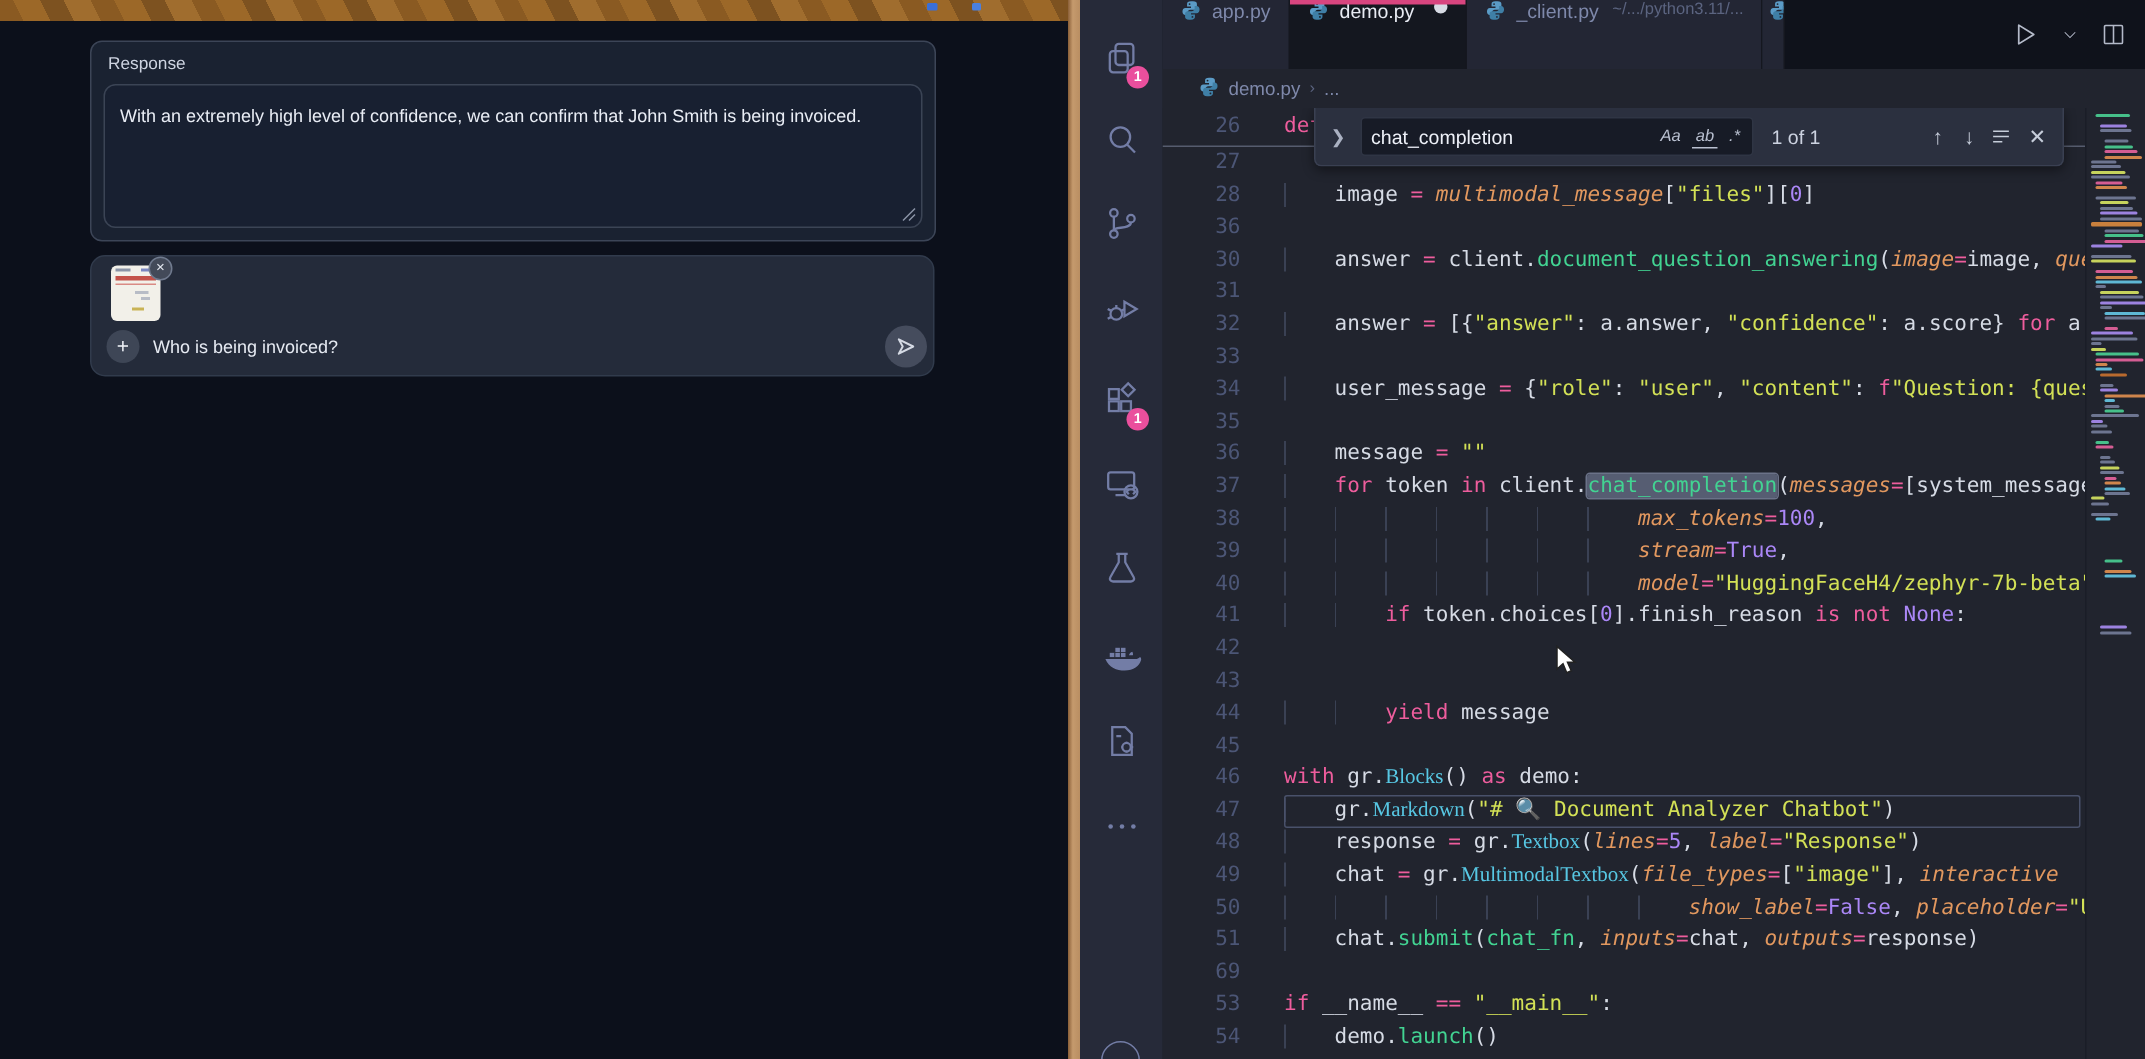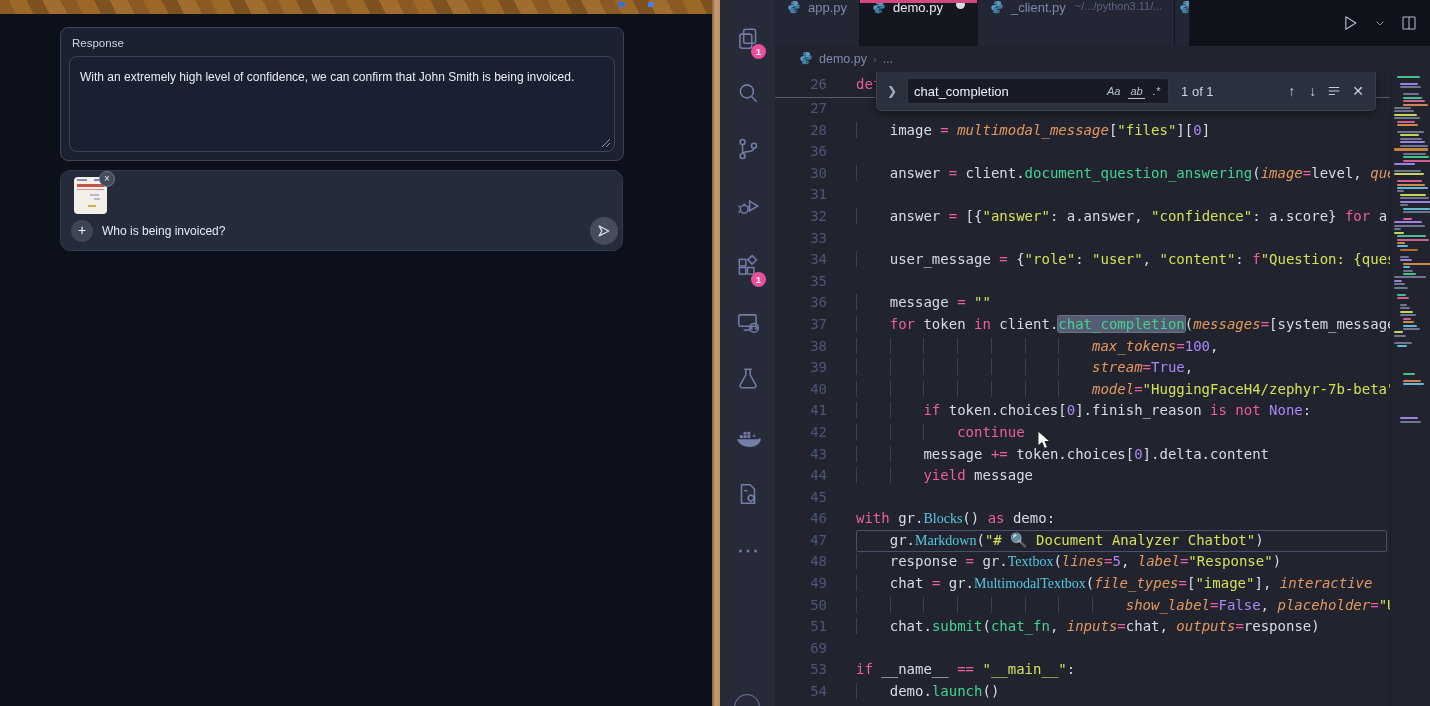--- a/index.html
+++ b/index.html
@@ -287,34 +287,34 @@
     <span class="crumb-sep">›</span>
     <span>...</span>
   </div>
 
   <div id="editor">
     <div id="cur-line"></div>
     <div id="code-scroll">
         <div class="crow"><span class="ln">27</span><span class="lc"></span></div>
         <div class="crow"><span class="ln">28</span><span class="lc"><span class="sw">    </span><span class="sp">image </span><span class="sk">=</span><span class="sp"> </span><span class="sa">multimodal_message</span><span class="sp">[</span><span class="ss">"files"</span><span class="sp">][</span><span class="sn">0</span><span class="sp">]</span></span></div>
         <div class="crow"><span class="ln">36</span><span class="lc"></span></div>
-        <div class="crow"><span class="ln">30</span><span class="lc"><span class="sw">    </span><span class="sp">answer </span><span class="sk">=</span><span class="sp"> client.</span><span class="sf">document_question_answering</span><span class="sp">(</span><span class="sa">image</span><span class="sk">=</span><span class="sp">level, </span><span class="sa">question</span></span></div>
+        <div class="crow"><span class="ln">30</span><span class="lc"><span class="sw">    </span><span class="sp">answer </span><span class="sk">=</span><span class="sp"> client.</span><span class="sf">document_question_answering</span><span class="sp">(</span><span class="sa">image</span><span class="sk">=</span><span class="sp">image, </span><span class="sa">question</span></span></div>
         <div class="crow"><span class="ln">31</span><span class="lc"></span></div>
         <div class="crow"><span class="ln">32</span><span class="lc"><span class="sw">    </span><span class="sp">answer </span><span class="sk">=</span><span class="sp"> [{</span><span class="ss">"answer"</span><span class="sp">: a.answer, </span><span class="ss">"confidence"</span><span class="sp">: a.score} </span><span class="sk">for</span><span class="sp"> a </span></span></div>
         <div class="crow"><span class="ln">33</span><span class="lc"></span></div>
         <div class="crow"><span class="ln">34</span><span class="lc"><span class="sw">    </span><span class="sp">user_message </span><span class="sk">=</span><span class="sp"> {</span><span class="ss">"role"</span><span class="sp">: </span><span class="ss">"user"</span><span class="sp">, </span><span class="ss">"content"</span><span class="sp">: </span><span class="sk">f</span><span class="ss">"Question: {question}, context: {answer}"</span></span></div>
         <div class="crow"><span class="ln">35</span><span class="lc"></span></div>
         <div class="crow"><span class="ln">36</span><span class="lc"><span class="sw">    </span><span class="sp">message </span><span class="sk">=</span><span class="sp"> </span><span class="ss">""</span></span></div>
         <div class="crow"><span class="ln">37</span><span class="lc"><span class="sw">    </span><span class="sk">for</span><span class="sp"> token </span><span class="sk">in</span><span class="sp"> client.</span><span class="sm">chat_completion</span><span class="sp">(</span><span class="sa">messages</span><span class="sk">=</span><span class="sp">[system_message, user_message],</span></span></div>
         <div class="crow"><span class="ln">38</span><span class="lc"><span class="sw">                            </span><span class="sa">max_tokens</span><span class="sk">=</span><span class="sn">100</span><span class="sp">,</span></span></div>
         <div class="crow"><span class="ln">39</span><span class="lc"><span class="sw">                            </span><span class="sa">stream</span><span class="sk">=</span><span class="sn">True</span><span class="sp">,</span></span></div>
         <div class="crow"><span class="ln">40</span><span class="lc"><span class="sw">                            </span><span class="sa">model</span><span class="sk">=</span><span class="ss">"HuggingFaceH4/zephyr-7b-beta"</span></span></div>
         <div class="crow"><span class="ln">41</span><span class="lc"><span class="sw">        </span><span class="sk">if</span><span class="sp"> token.choices[</span><span class="sn">0</span><span class="sp">].finish_reason </span><span class="sk">is</span><span class="sp"> </span><span class="sk">not</span><span class="sp"> </span><span class="sn">None</span><span class="sp">:</span></span></div>
-        <div class="crow"><span class="ln">42</span><span class="lc"><span class="sw">            </span><span class="sk">continue</span></span></div>
-        <div class="crow"><span class="ln">43</span><span class="lc"><span class="sw">        </span><span class="sp">message </span><span class="sk">+=</span><span class="sp"> token.choices[</span><span class="sn">0</span><span class="sp">].delta.content</span></span></div>
+        <div class="crow"><span class="ln">42</span></div>
+        <div class="crow"><span class="ln">43</span></div>
         <div class="crow"><span class="ln">44</span><span class="lc"><span class="sw">        </span><span class="sk">yield</span><span class="sp"> message</span></span></div>
         <div class="crow"><span class="ln">45</span><span class="lc"></span></div>
         <div class="crow"><span class="ln">46</span><span class="lc"><span class="sk">with</span><span class="sp"> gr.</span><span class="sc">Blocks</span><span class="sp">() </span><span class="sk">as</span><span class="sp"> demo:</span></span></div>
         <div class="crow"><span class="ln">47</span><span class="lc"><span class="sw">    </span><span class="sp">gr.</span><span class="sc">Markdown</span><span class="sp">(</span><span class="ss">"# 🔍 Document Analyzer Chatbot"</span><span class="sp">)</span></span></div>
         <div class="crow"><span class="ln">48</span><span class="lc"><span class="sw">    </span><span class="sp">response </span><span class="sk">=</span><span class="sp"> gr.</span><span class="sc">Textbox</span><span class="sp">(</span><span class="sa">lines</span><span class="sk">=</span><span class="sn">5</span><span class="sp">, </span><span class="sa">label</span><span class="sk">=</span><span class="ss">"Response"</span><span class="sp">)</span></span></div>
         <div class="crow"><span class="ln">49</span><span class="lc"><span class="sw">    </span><span class="sp">chat </span><span class="sk">=</span><span class="sp"> gr.</span><span class="sc">MultimodalTextbox</span><span class="sp">(</span><span class="sa">file_types</span><span class="sk">=</span><span class="sp">[</span><span class="ss">"image"</span><span class="sp">], </span><span class="sa">interactive</span></span></div>
         <div class="crow"><span class="ln">50</span><span class="lc"><span class="sw">                                </span><span class="sa">show_label</span><span class="sk">=</span><span class="sn">False</span><span class="sp">, </span><span class="sa">placeholder</span><span class="sk">=</span><span class="ss">"Upload an image and ask a question"</span></span></div>
         <div class="crow"><span class="ln">51</span><span class="lc"><span class="sw">    </span><span class="sp">chat.</span><span class="sf">submit</span><span class="sp">(</span><span class="sf">chat_fn</span><span class="sp">, </span><span class="sa">inputs</span><span class="sk">=</span><span class="sp">chat, </span><span class="sa">outputs</span><span class="sk">=</span><span class="sp">response)</span></span></div>
         <div class="crow"><span class="ln">69</span><span class="lc"></span></div>
         <div class="crow"><span class="ln">53</span><span class="lc"><span class="sk">if</span><span class="sp"> __name__ </span><span class="sk">==</span><span class="sp"> </span><span class="ss">"__main__"</span><span class="sp">:</span></span></div>

